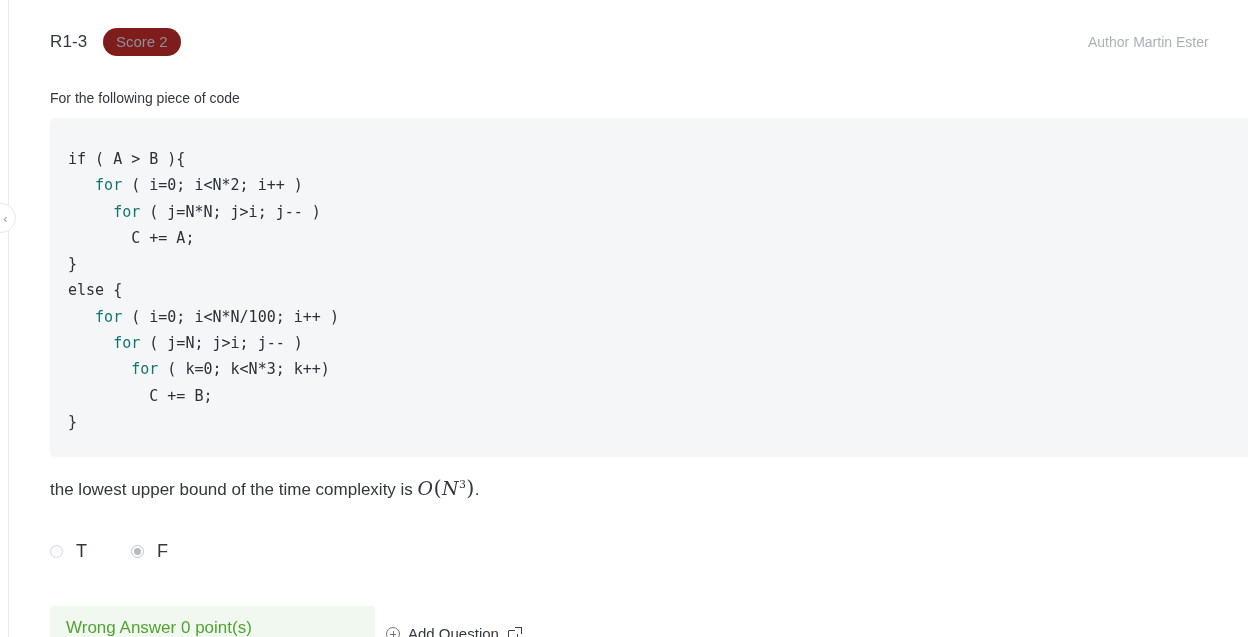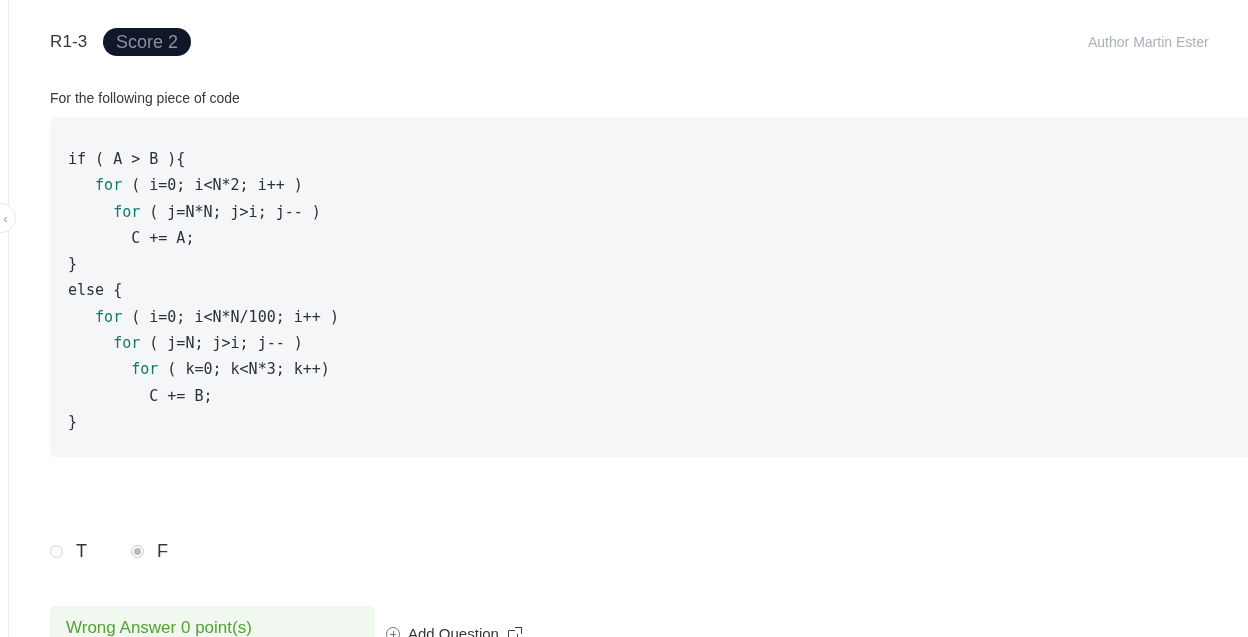--- a/index.html
+++ b/index.html
@@ -78,23 +78,23 @@
     color: #33383d;
     letter-spacing: 0.1px;
   }
   .score-badge {
     position: absolute;
     left: 103px;
     top: 28px;
     height: 28px;
     padding: 0 13px;
     border-radius: 14px;
-    background: #0f172a;
+    background: #7f1d1d;
     color: #8a9199;
-    font-size: 18px;
+    font-size: 15px;
     line-height: 28px;
     white-space: nowrap;
   }
   .author {
     position: absolute;
     left: 1088px;
     top: 31px;
     font-size: 14px;
     line-height: 22px;
     color: #aab1b8;
@@ -313,20 +313,23 @@
        C += A;
 }
 else {
    <span class="kw">for</span> ( i=0; i&lt;N*N/100; i++ )
      <span class="kw">for</span> ( j=N; j&gt;i; j-- )
        <span class="kw">for</span> ( k=0; k&lt;N*3; k++)
          C += B;
 }</pre>
   </div>
 
+  <div class="statement">
+    <span>the lowest upper bound of the time complexity is </span><span class="math"><span>O</span><span class="paren">(</span><span>N</span><sup>3</sup><span class="paren">)</span></span><span class="period">.</span>
+  </div>
 
   <div class="options">
     <label class="option">
       <span class="radio"></span>
       <span class="option-label">T</span>
     </label>
     <label class="option">
       <span class="radio checked"></span>
       <span class="option-label">F</span>
     </label>

